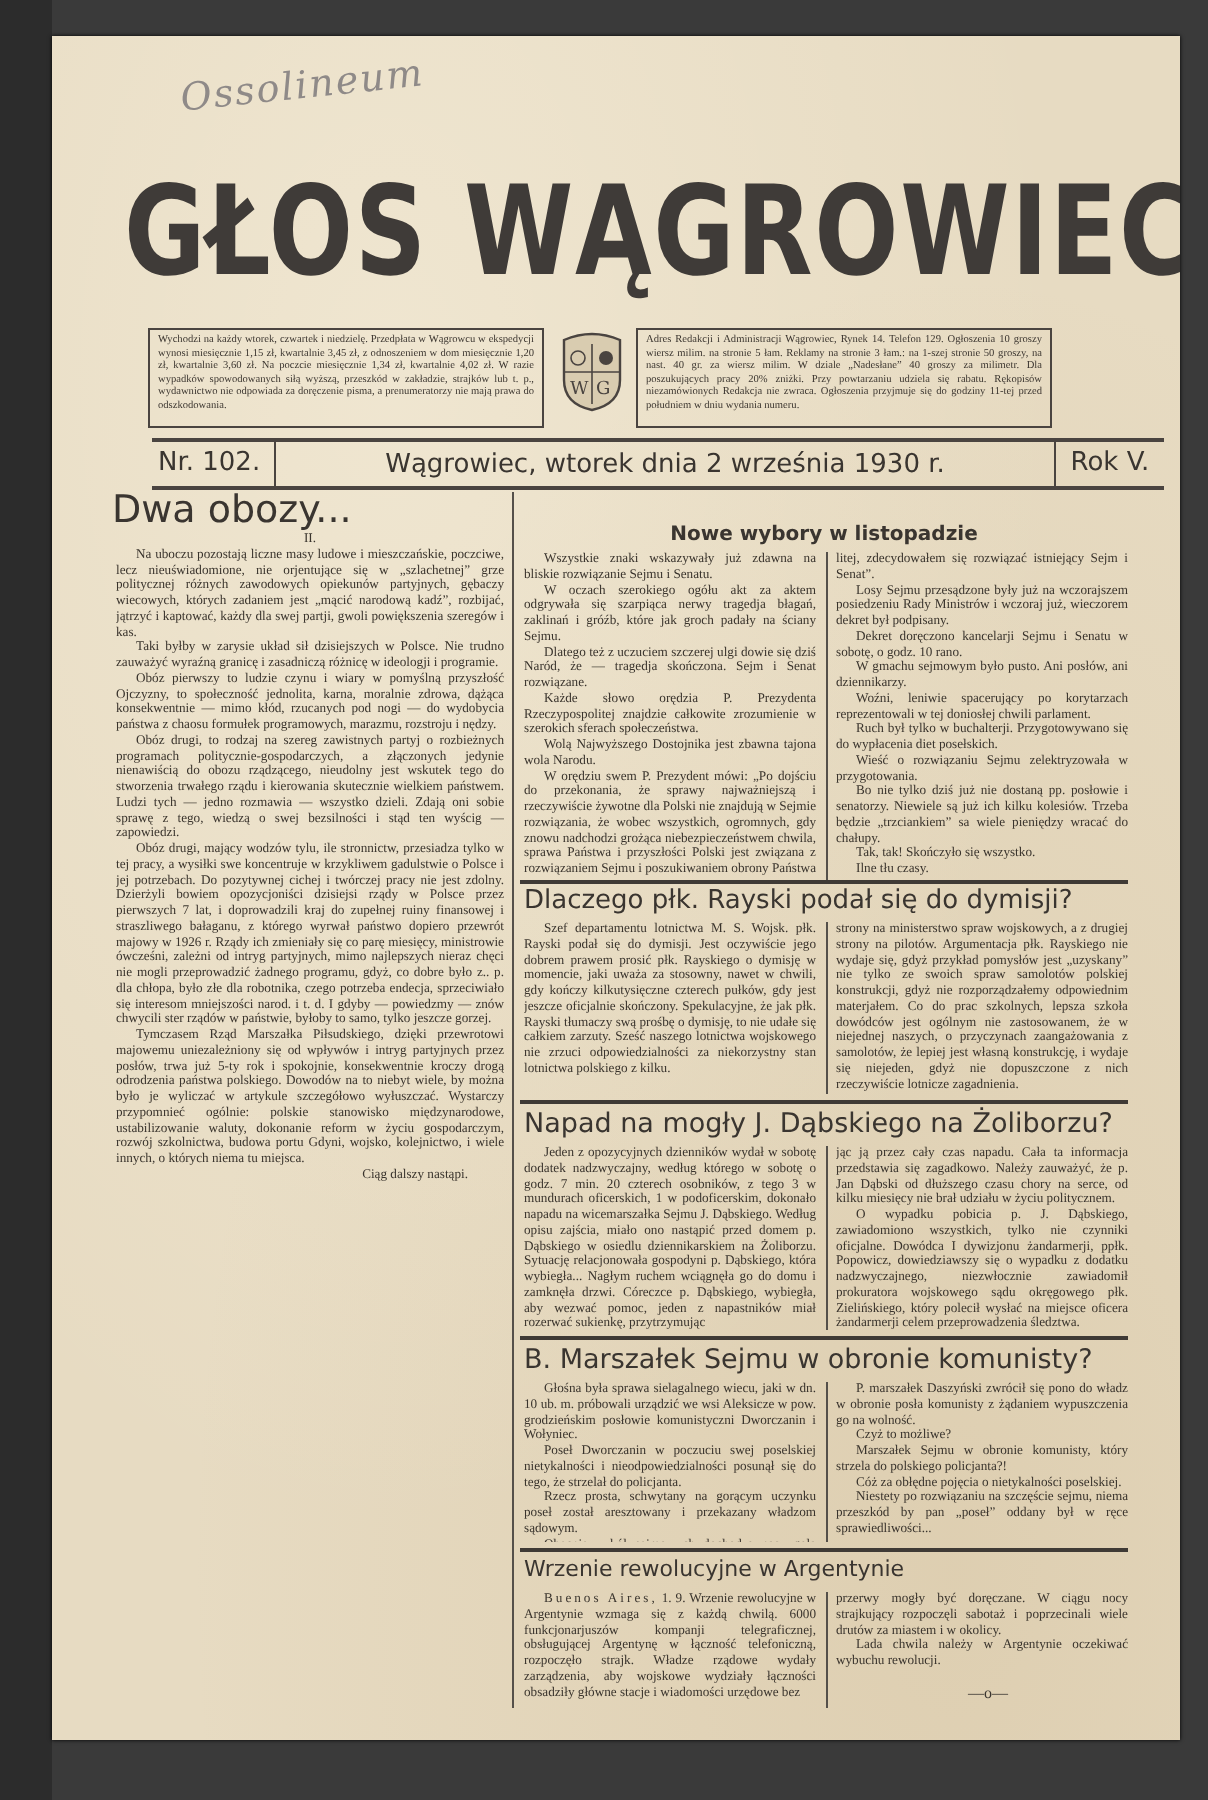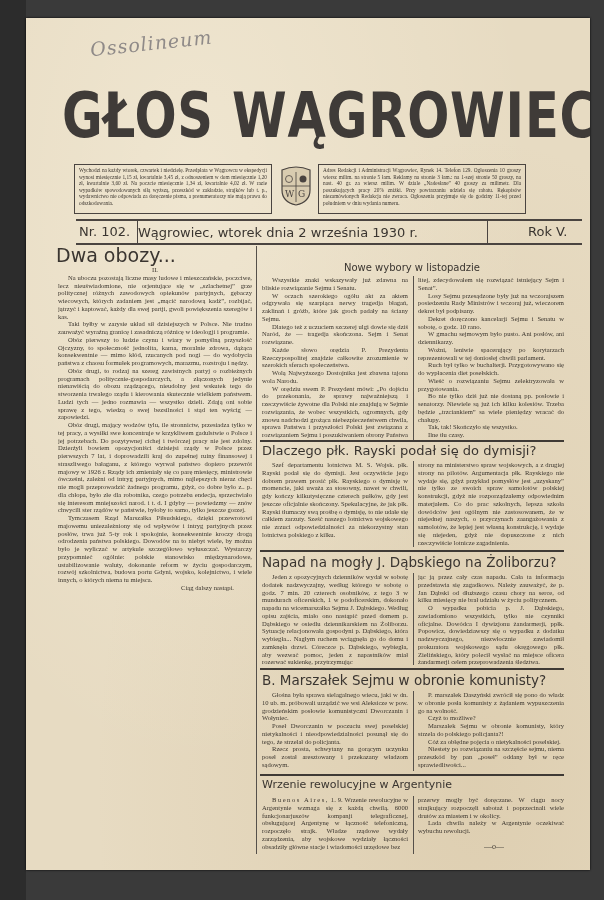--- a/index.html
+++ b/index.html
@@ -7,28 +7,28 @@
   .leftstrip{position:absolute;left:0;top:0;width:26px;height:900px;background:#2c2c2c;}
   .page{position:absolute;left:26px;top:18px;width:564px;height:852px;background:#e7dbc2;box-shadow:0 0 2px #000;overflow:hidden;}
   .page:before{content:"";position:absolute;inset:0;background:radial-gradient(ellipse at 30% 20%,rgba(255,250,235,.35),transparent 60%),radial-gradient(ellipse at 80% 90%,rgba(180,150,100,.18),transparent 60%);pointer-events:none;}
   .stamp{position:absolute;left:64px;top:14px;font-family:"DejaVu Serif",serif;font-style:italic;color:#8f8a88;font-size:19px;transform:rotate(-6deg);letter-spacing:1px;}
   .mast{position:absolute;left:36px;top:58px;width:486px;text-align:center;font-family:"DejaVu Sans",sans-serif;font-weight:bold;font-size:62px;line-height:80px;color:#3f3b38;letter-spacing:1px;transform:scaleX(0.80);transform-origin:left top;width:608px;white-space:nowrap;}
   .boxl{position:absolute;left:48px;top:146px;width:188px;height:44px;border:1px solid #4a4440;padding:2px 4px;font-size:5.3px;line-height:6.6px;color:#3c3630;text-align:justify;}
   .boxr{position:absolute;left:292px;top:146px;width:198px;height:44px;border:1px solid #4a4440;padding:2px 4px;font-size:5.3px;line-height:6.6px;color:#3c3630;text-align:justify;}
   .crest{position:absolute;left:252px;top:148px;width:36px;height:40px;}
   .issuebar{position:absolute;left:30px;top:201px;width:506px;height:22px;border-top:2px solid #4a4440;border-bottom:2px solid #4a4440;font-family:"DejaVu Sans",sans-serif;color:#3a3530;font-size:13px;display:flex;align-items:center;margin-left:20px;}
   .issuebar .nr{width:58px;padding-left:3px;border-right:1px solid #4a4440;height:22px;line-height:22px;}
-  .issuebar .date{flex:1;}
-  .issuebar .rok{width:54px;border-left:1px solid #4a4440;height:22px;line-height:22px;padding-left:40px;}
+  .issuebar .date{flex:1;text-align:center;}
+  .issuebar .rok{width:54px;border-left:1px solid #4a4440;height:22px;line-height:22px;text-align:center;}
   .col{position:absolute;color:#3a342d;font-size:6.6px;line-height:7.75px;text-align:justify;overflow:hidden;}
   .col p{margin:0;text-indent:10px;}
   .vrule{position:absolute;width:1px;background:#55504a;}
   .hrule{position:absolute;height:2px;background:#3f3a35;}
   .head{position:absolute;font-family:"DejaVu Sans",sans-serif;color:#3a3530;text-align:left;white-space:nowrap;}
-  .sub{position:absolute;font-family:"DejaVu Sans",sans-serif;font-weight:normal;color:#3a3530;text-align:center;}
+  .sub{position:absolute;font-family:"DejaVu Sans",sans-serif;font-weight:bold;color:#3a3530;text-align:center;}
   .endmark{position:absolute;font-size:8px;color:#3a3530;}
 </style>
 </head>
 <body>
 
 <div class="leftstrip"></div>
 
 <div class="page">
 
   <div class="stamp">Ossolineum</div>

